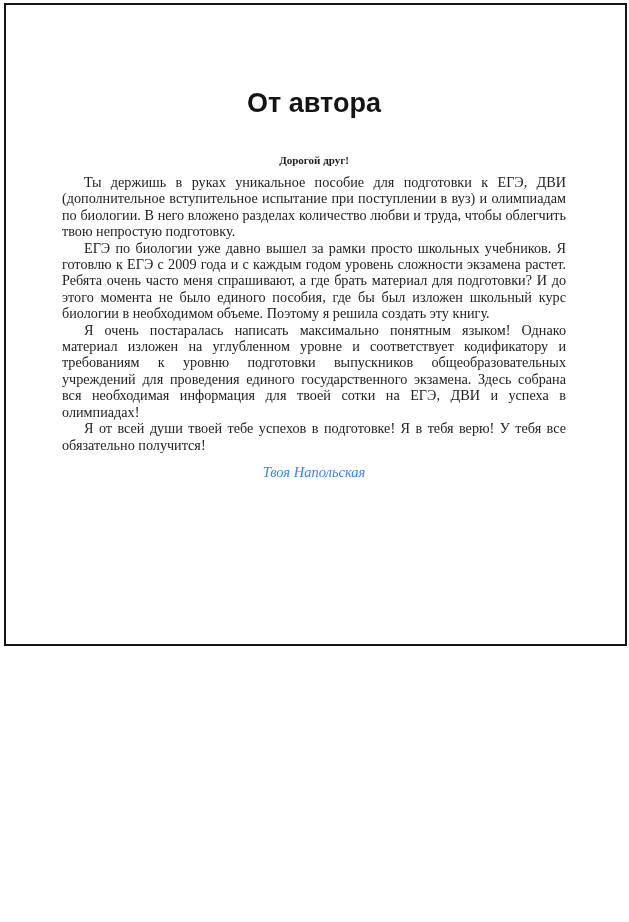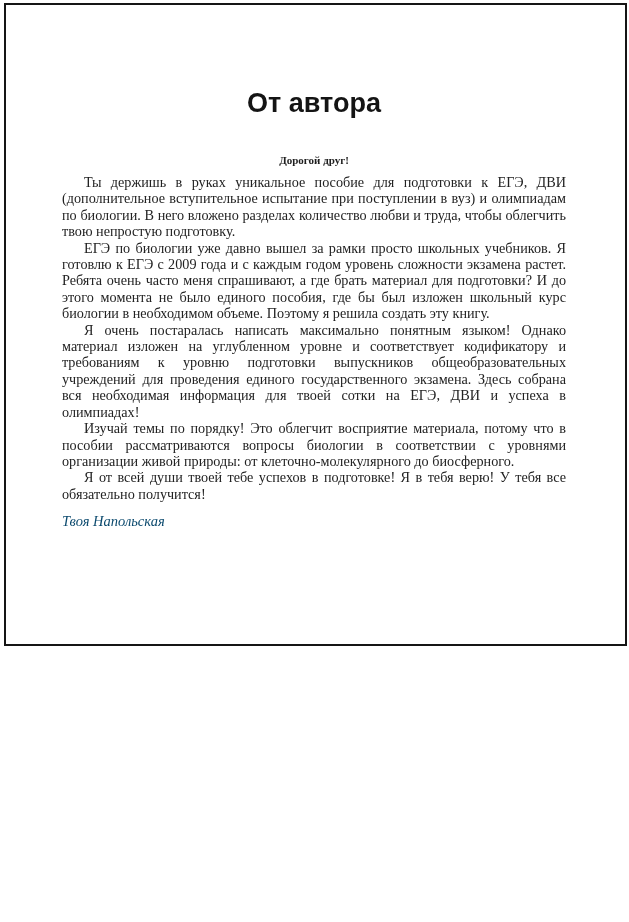--- a/index.html
+++ b/index.html
@@ -53,37 +53,36 @@
   .body-text p {
     margin: 0;
     text-align: justify;
     text-indent: 22px;
     font-size: 14.2px;
     line-height: 16.4px;
     color: #222222;
   }
   .signature {
     margin-top: 11px;
-    text-align: left;
+    text-align: center;
     font-style: italic;
     font-size: 14.5px;
     line-height: 17px;
-    color: #0c4a6e;
+    color: #3b82f6;
   }
 </style>
 </head>
 <body>
 
 <div class="page">
   <div class="page-frame"></div>
   <div class="content">
     <h1 class="chapter-title">От автора</h1>
     <p class="salutation">Дорогой друг!</p>
     <div class="body-text">
       <p>Ты держишь в руках уникальное пособие для подготовки к ЕГЭ, ДВИ (дополнительное вступительное испытание при поступлении в вуз) и олимпиадам по биологии. В него вложено разделах количество любви и труда, чтобы облегчить твою непростую подготовку.</p>
       <p>ЕГЭ по биологии уже давно вышел за рамки просто школьных учебников. Я готовлю к ЕГЭ с 2009 года и с каждым годом уровень сложности экзамена растет. Ребята очень часто меня спрашивают, а где брать материал для подготовки? И до этого момента не было единого пособия, где бы был изложен школьный курс биологии в необходимом объеме. Поэтому я решила создать эту книгу.</p>
       <p>Я очень постаралась написать максимально понятным языком! Однако материал изложен на углубленном уровне и соответствует кодификатору и требованиям к уровню подготовки выпускников общеобразовательных учреждений для проведения единого государственного экзамена. Здесь собрана вся необходимая информация для твоей сотки на ЕГЭ, ДВИ и успеха в олимпиадах!</p>
-      <p>Изучай темы по порядку! Это облегчит восприятие материала, потому что в пособии рассматриваются вопросы биологии в соответствии с уровнями организации живой природы: от клеточно-молекулярного до биосферного.</p>
       <p>Я от всей души твоей тебе успехов в подготовке! Я в тебя верю! У тебя все обязательно получится!</p>
     </div>
     <p class="signature">Твоя Напольская</p>
   </div>
 </div>
 
 </body></html>

